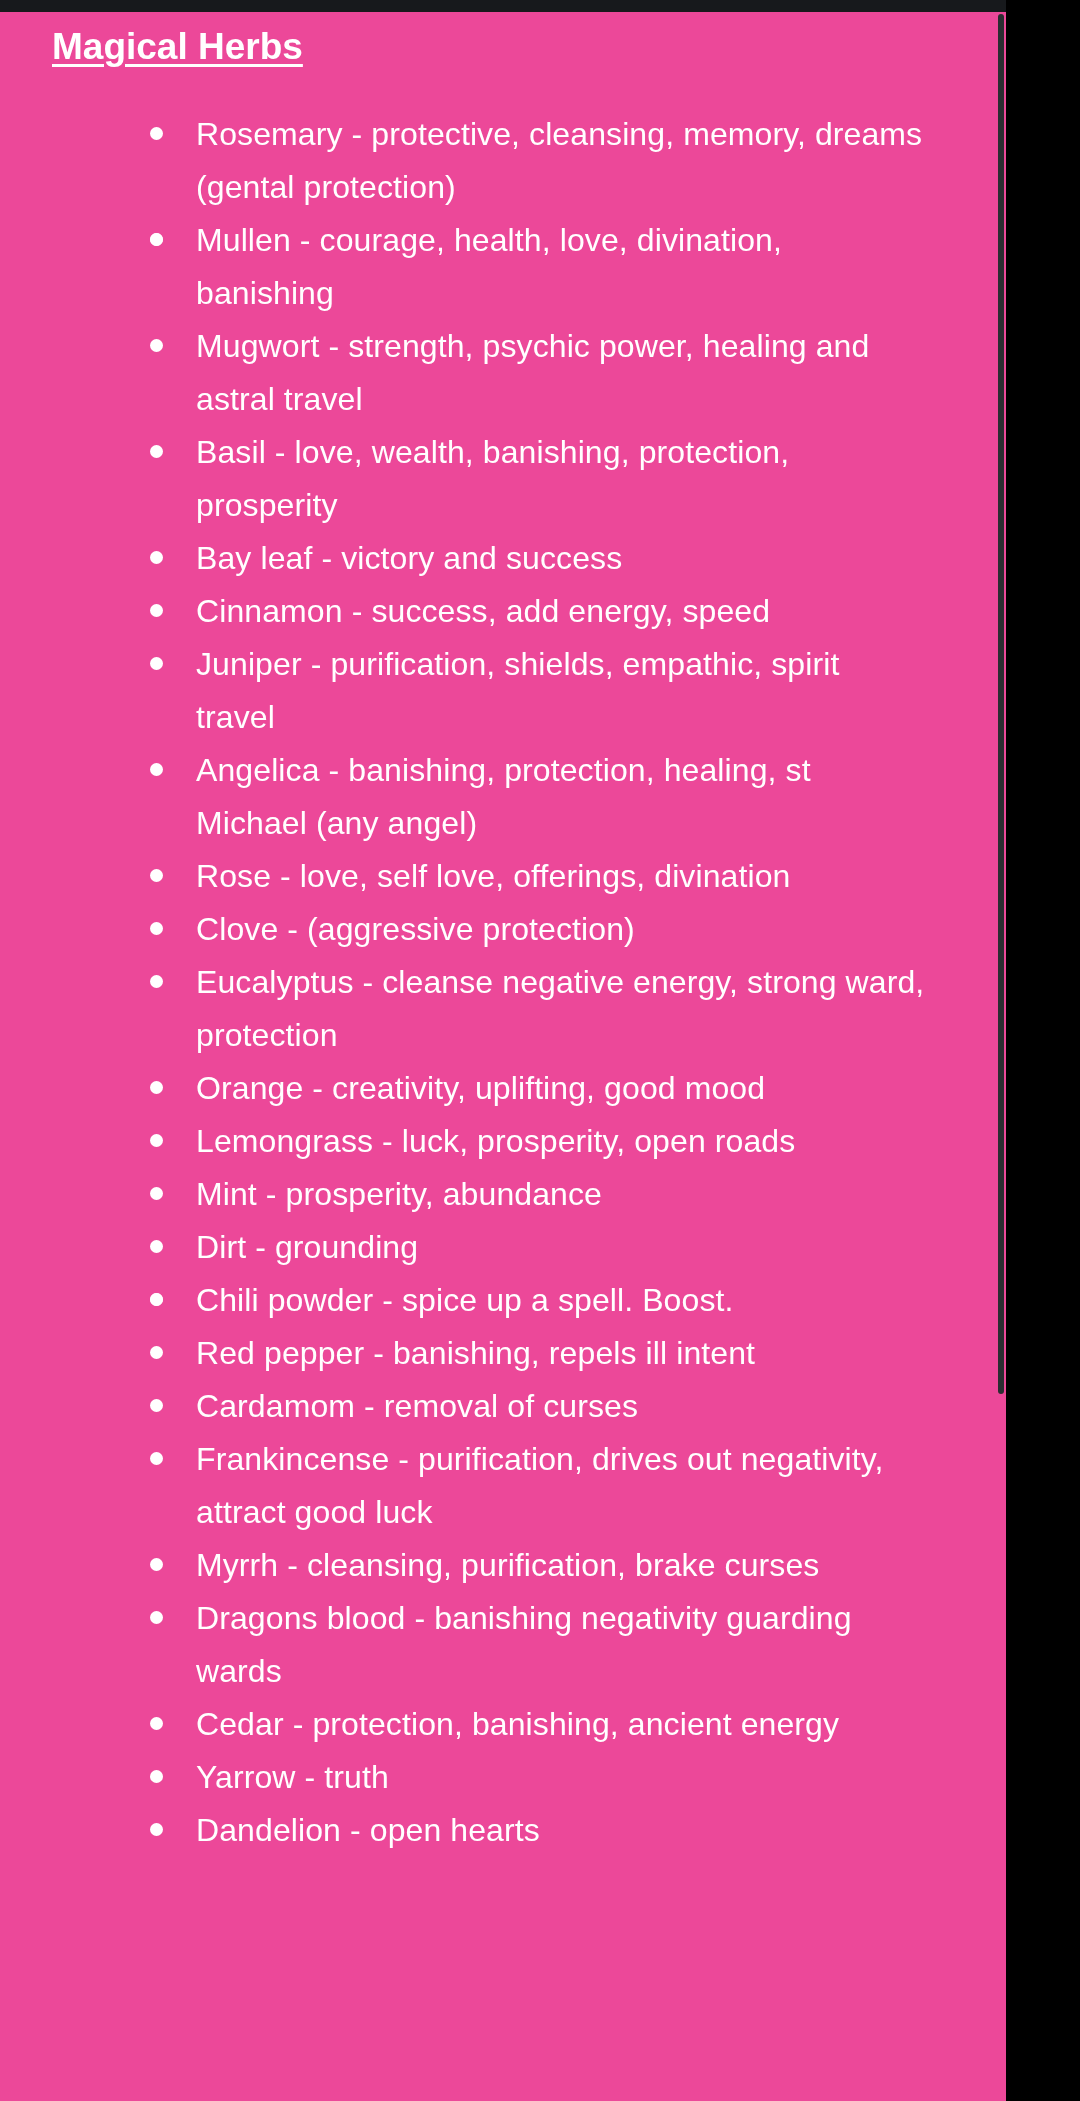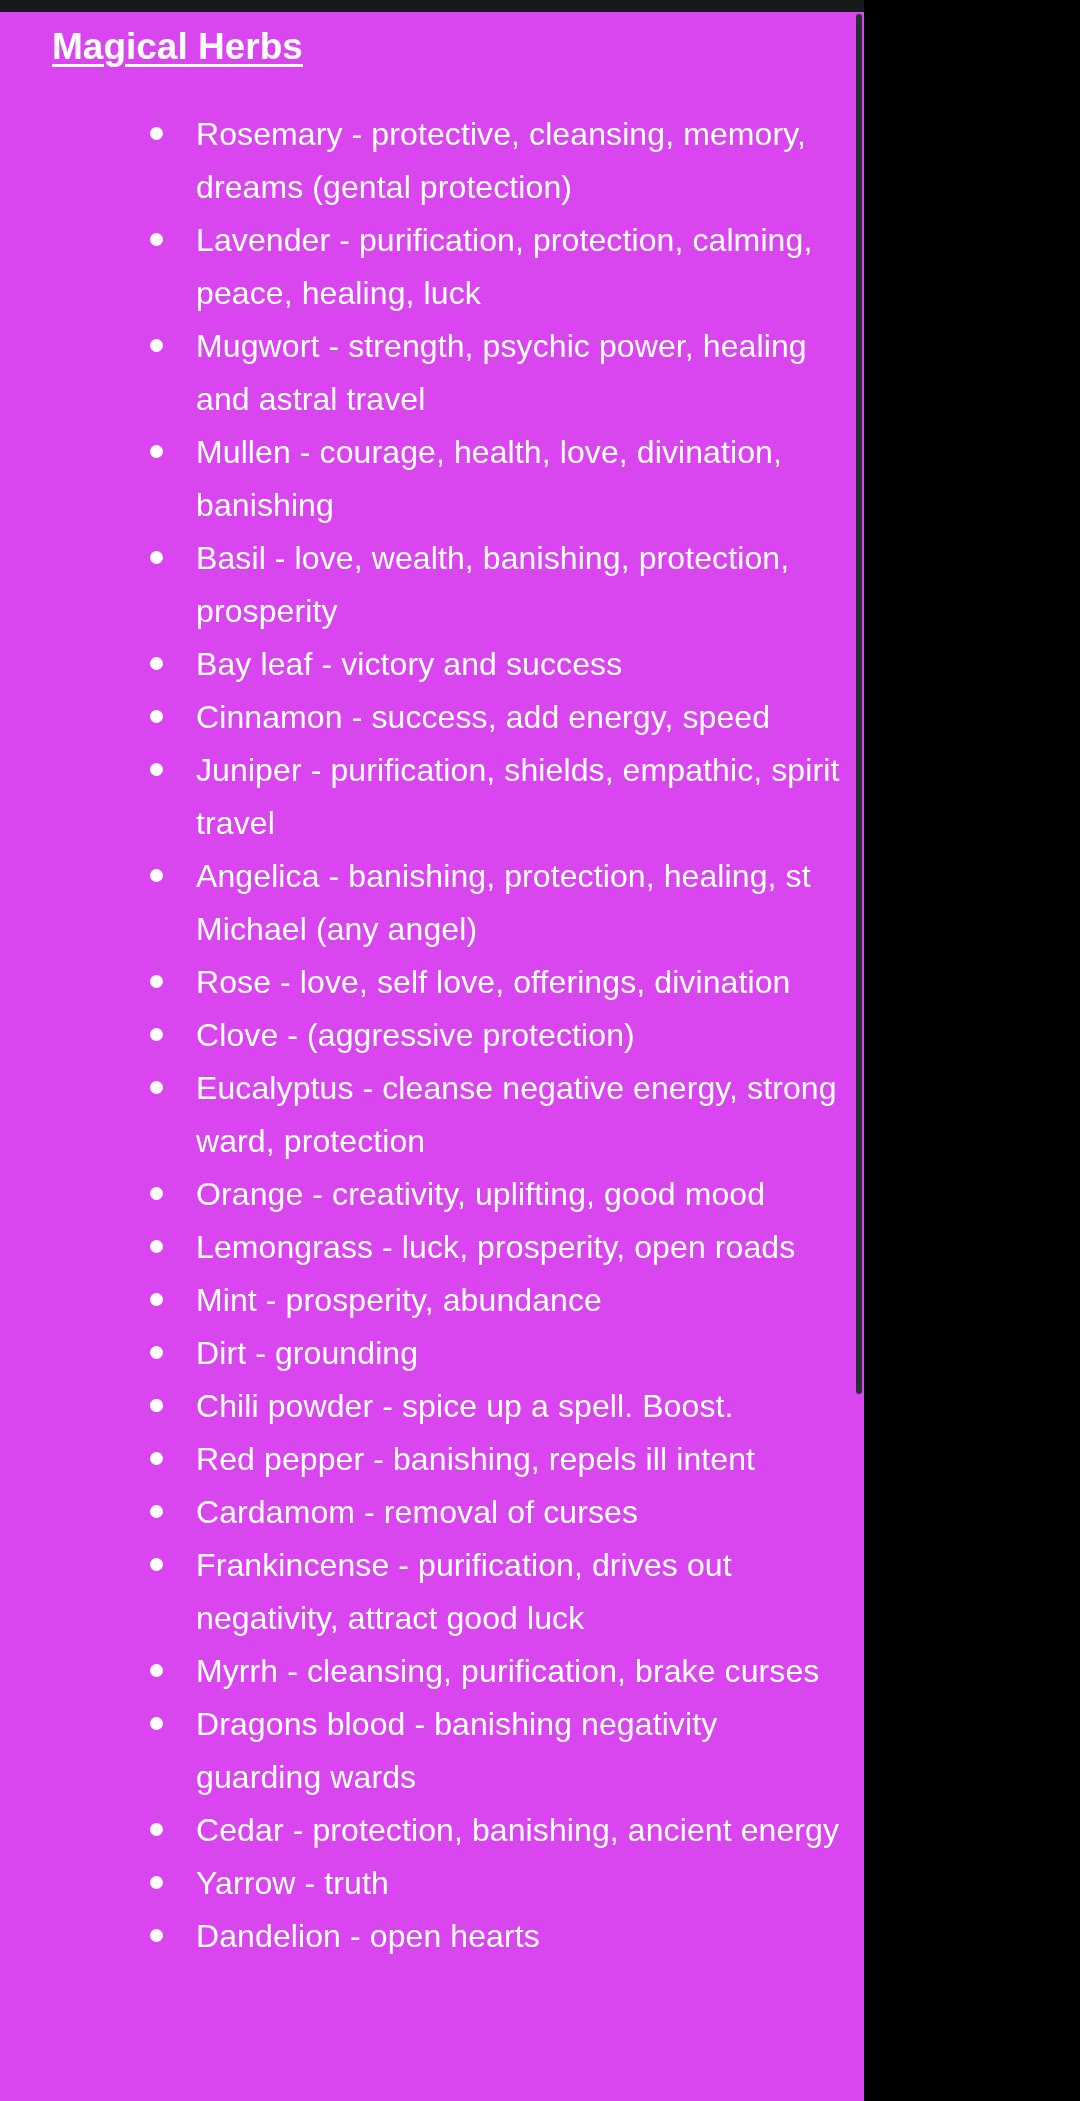--- a/index.html
+++ b/index.html
@@ -9,23 +9,23 @@
   }
   body {
     width: 1080px;
     min-height: 2101px;
     font-family: "Liberation Sans", sans-serif;
     color: #ffffff;
     -webkit-font-smoothing: antialiased;
   }
   .page {
     position: relative;
-    width: 864px;
+    width: 1006px;
     min-height: 2101px;
-    background: #d946ef;
+    background: #ec4899;
     box-sizing: border-box;
     overflow: hidden;
   }
   .top-bar {
     width: 100%;
     height: 12px;
     background: #17191c;
   }
   .content {
     padding: 0 20px 0 52px;
@@ -79,23 +79,23 @@
 
 <div class="page">
 
   <div class="top-bar"></div>
 
   <div class="content">
     <h1 class="doc-title">Magical Herbs</h1>
 
     <ul class="herb-list">
       <li><span class="bullet"></span><span>Rosemary - protective, cleansing, memory, dreams (gental protection)</span></li>
-      <li><span class="bullet"></span><span>Lavender - purification, protection, calming, peace, healing, luck</span></li>
+      <li><span class="bullet"></span></li>
+      <li><span class="bullet"></span><span>Mullen - courage, health, love, divination, banishing</span></li>
       <li><span class="bullet"></span><span>Mugwort - strength, psychic power, healing and astral travel</span></li>
-      <li><span class="bullet"></span><span>Mullen - courage, health, love, divination, banishing</span></li>
       <li><span class="bullet"></span><span>Basil - love, wealth, banishing, protection, prosperity</span></li>
       <li><span class="bullet"></span><span>Bay leaf - victory and success</span></li>
       <li><span class="bullet"></span><span>Cinnamon - success, add energy, speed</span></li>
       <li><span class="bullet"></span><span>Juniper - purification, shields, empathic, spirit travel</span></li>
       <li><span class="bullet"></span><span>Angelica - banishing, protection, healing, st Michael (any angel)</span></li>
       <li><span class="bullet"></span><span>Rose - love, self love, offerings, divination</span></li>
       <li><span class="bullet"></span><span>Clove - (aggressive protection)</span></li>
       <li><span class="bullet"></span><span>Eucalyptus - cleanse negative energy, strong ward, protection</span></li>
       <li><span class="bullet"></span><span>Orange - creativity, uplifting, good mood</span></li>
       <li><span class="bullet"></span><span>Lemongrass - luck, prosperity, open roads</span></li>

